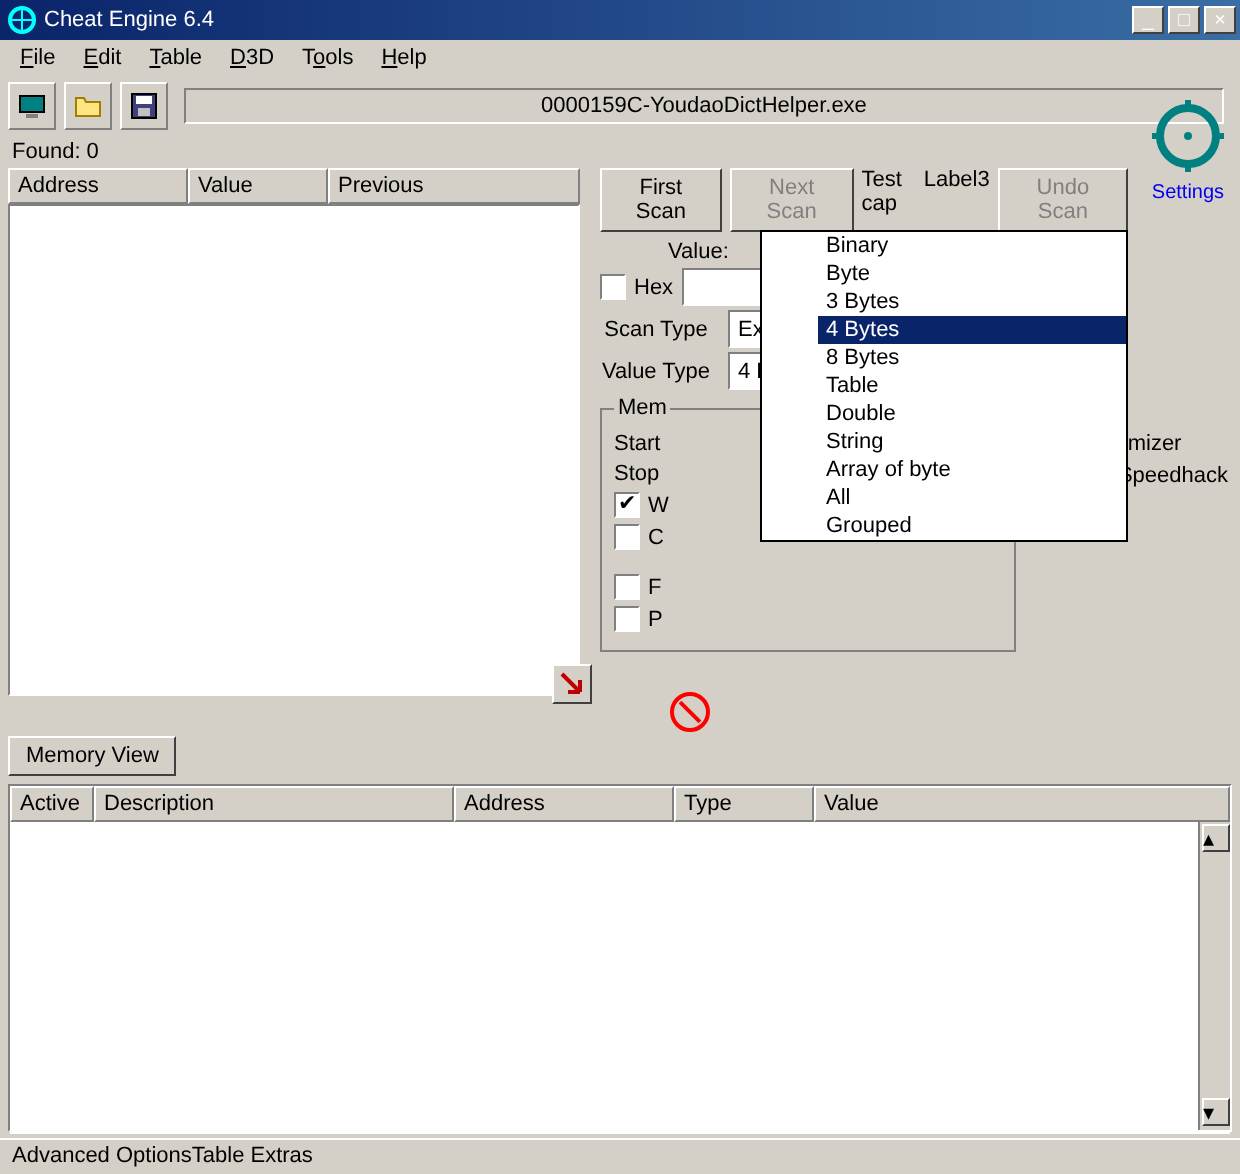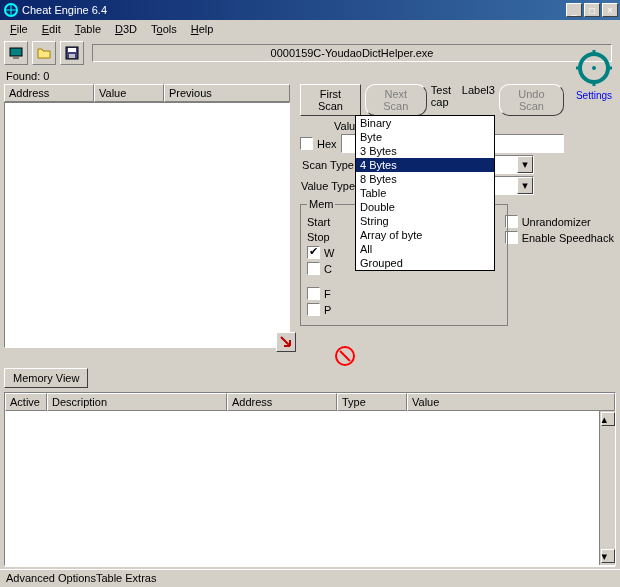--- a/index.html
+++ b/index.html
@@ -27,31 +27,31 @@
 
 .main-area { position: relative; height: 280px; }
 .scan-results { position: absolute; left: 4px; top: 0; width: 286px; height: 264px; }
 .list-header { display: flex; height: 18px; }
 .list-header .col { border: 1px solid; border-color: #fff #808080 #808080 #fff; background: #d4d0c8; padding: 2px 4px; cursor: default; }
 .list-body { border: 1px solid; border-color: #808080 #fff #fff #808080; background: #fff; height: 246px; }
 
 .scan-controls { position: absolute; left: 300px; top: 0; right: 56px; }
 .btnrow { display: flex; gap: 4px; align-items: flex-start; margin-bottom: 4px; }
 .btn { background: #d4d0c8; border: 1px solid; border-color: #fff #404040 #404040 #fff; padding: 3px 8px; cursor: default; min-width: 60px; text-align: center; }
-.btn.disabled { color: #808080; border-radius: 10px; }
+.btn.disabled { color: #808080; }
 .lbl-col { display: flex; flex-direction: row; font-size: 11px; }
 
 .value-row { display: flex; align-items: center; margin: 2px 0; gap: 4px; }
 .value-row .vlabel { width: 60px; text-align: center; padding-right: 4px; }
 .chk { width: 13px; height: 13px; border: 1px solid; border-color: #808080 #fff #fff #808080; background: #fff; }
 input.textbox { border: 1px solid; border-color: #808080 #fff #fff #808080; background: #fff; padding: 2px; height: 19px; }
 .combo { border: 1px solid; border-color: #808080 #fff #fff #808080; background: #fff; height: 19px; display: flex; align-items: center; padding-left: 4px; position: relative; width: 170px; }
 .combo .arrow { position: absolute; right: 0; top: 0; width: 16px; height: 17px; background: #d4d0c8; border: 1px solid; border-color: #fff #404040 #404040 #fff; display: flex; align-items: center; justify-content: center; }
 
-.dropdown-list { position: absolute; left: 355px; top: 115px; width: 140px; background: #fff; border: 1px solid #000; z-index: 100; }
+.dropdown-list { position: absolute; left: 380px; top: 115px; width: 184px; background: #fff; border: 1px solid #000; z-index: 100; padding-left: 28px; }
 .dropdown-list .opt { padding: 1px 4px; cursor: default; }
 .dropdown-list .opt.selected { background: #0a246a; color: #fff; }
 
 .mem-group { position: absolute; left: 300px; top: 120px; width: 208px; border: 1px solid #808080; padding: 8px 6px 6px; z-index: 1; }
 .mem-group legend { position: absolute; top: -7px; left: 6px; background: #d4d0c8; padding: 0 2px; }
 .mem-row { display: flex; align-items: center; gap: 4px; margin: 3px 0; }
 .mem-row .ml { width: 30px; }
 
 .right-checks { position: absolute; right: 6px; top: 128px; }
 .right-checks .mem-row { margin: 3px 0; }

